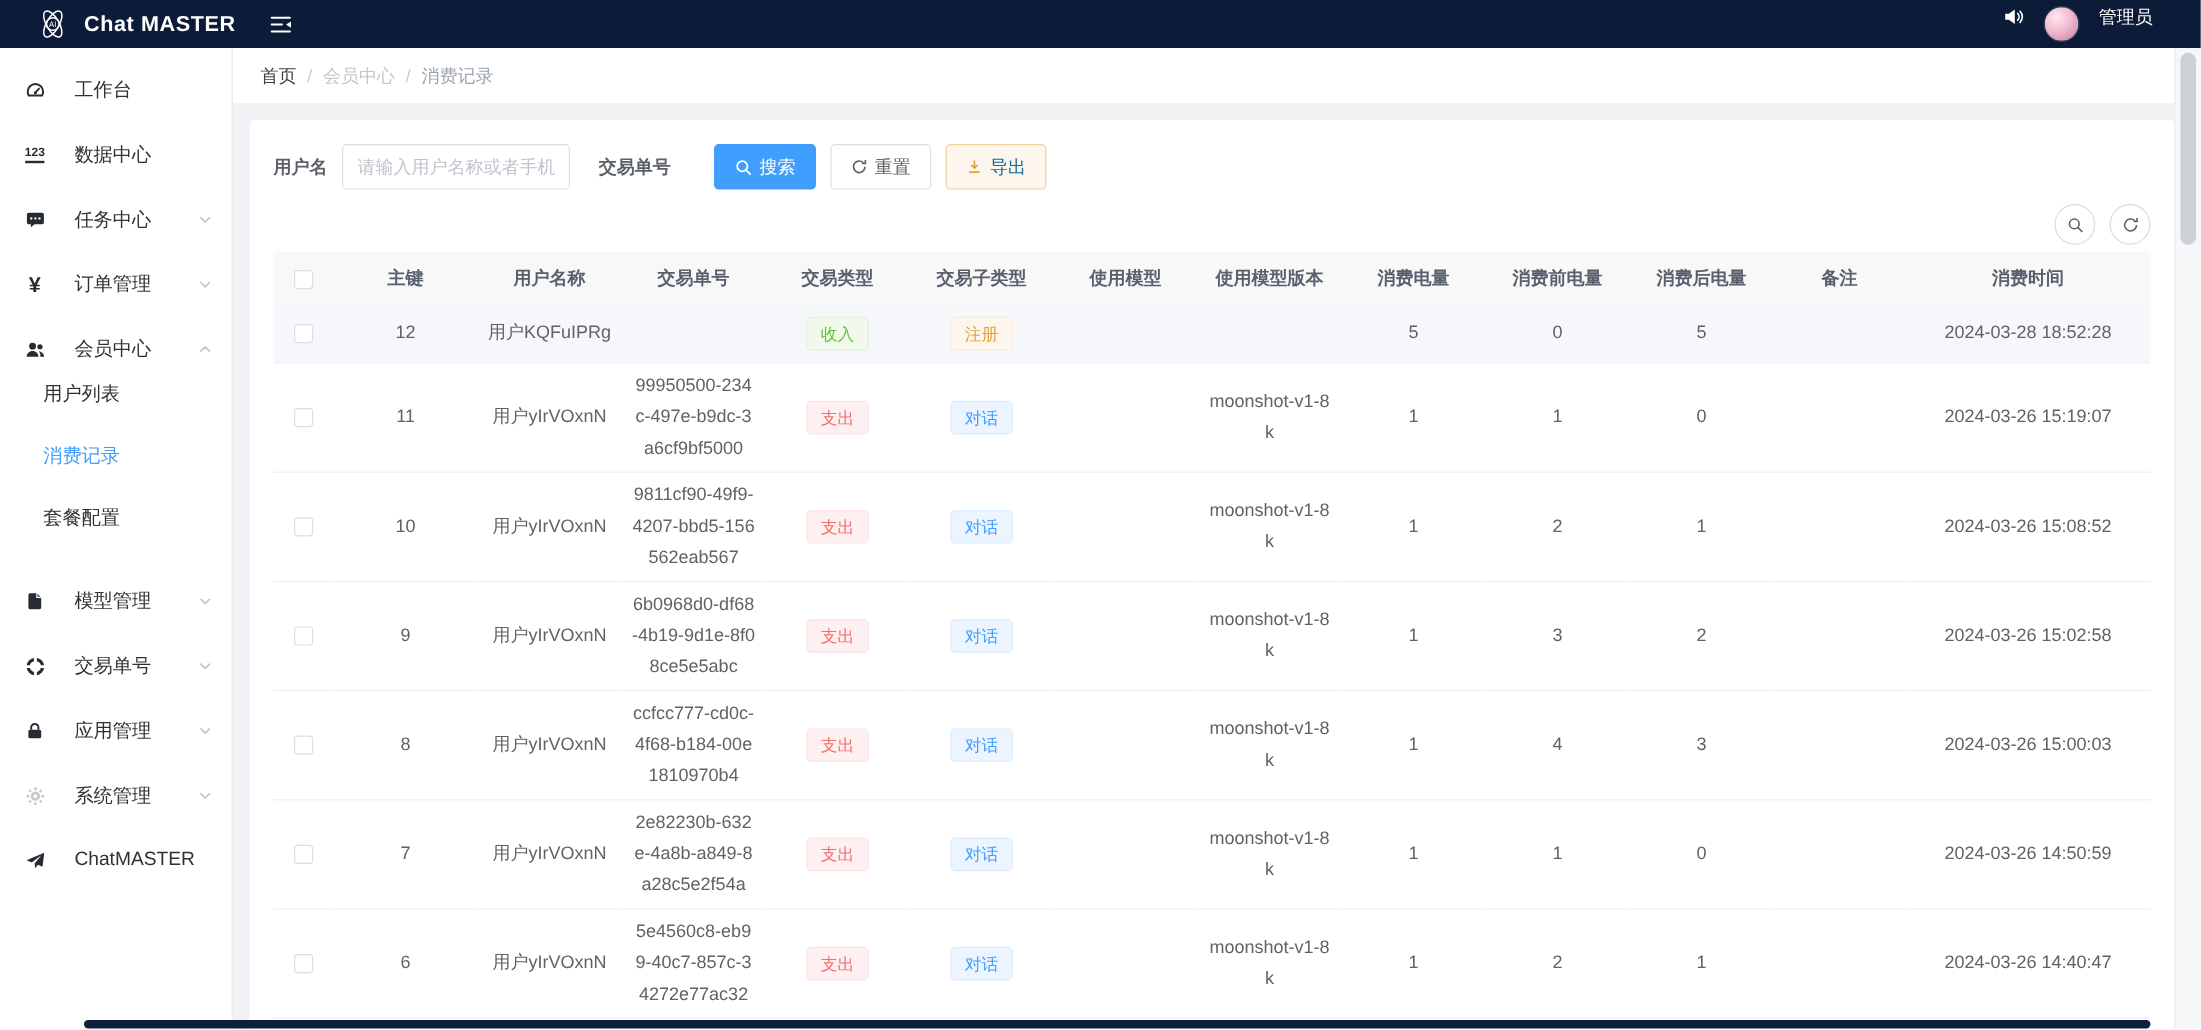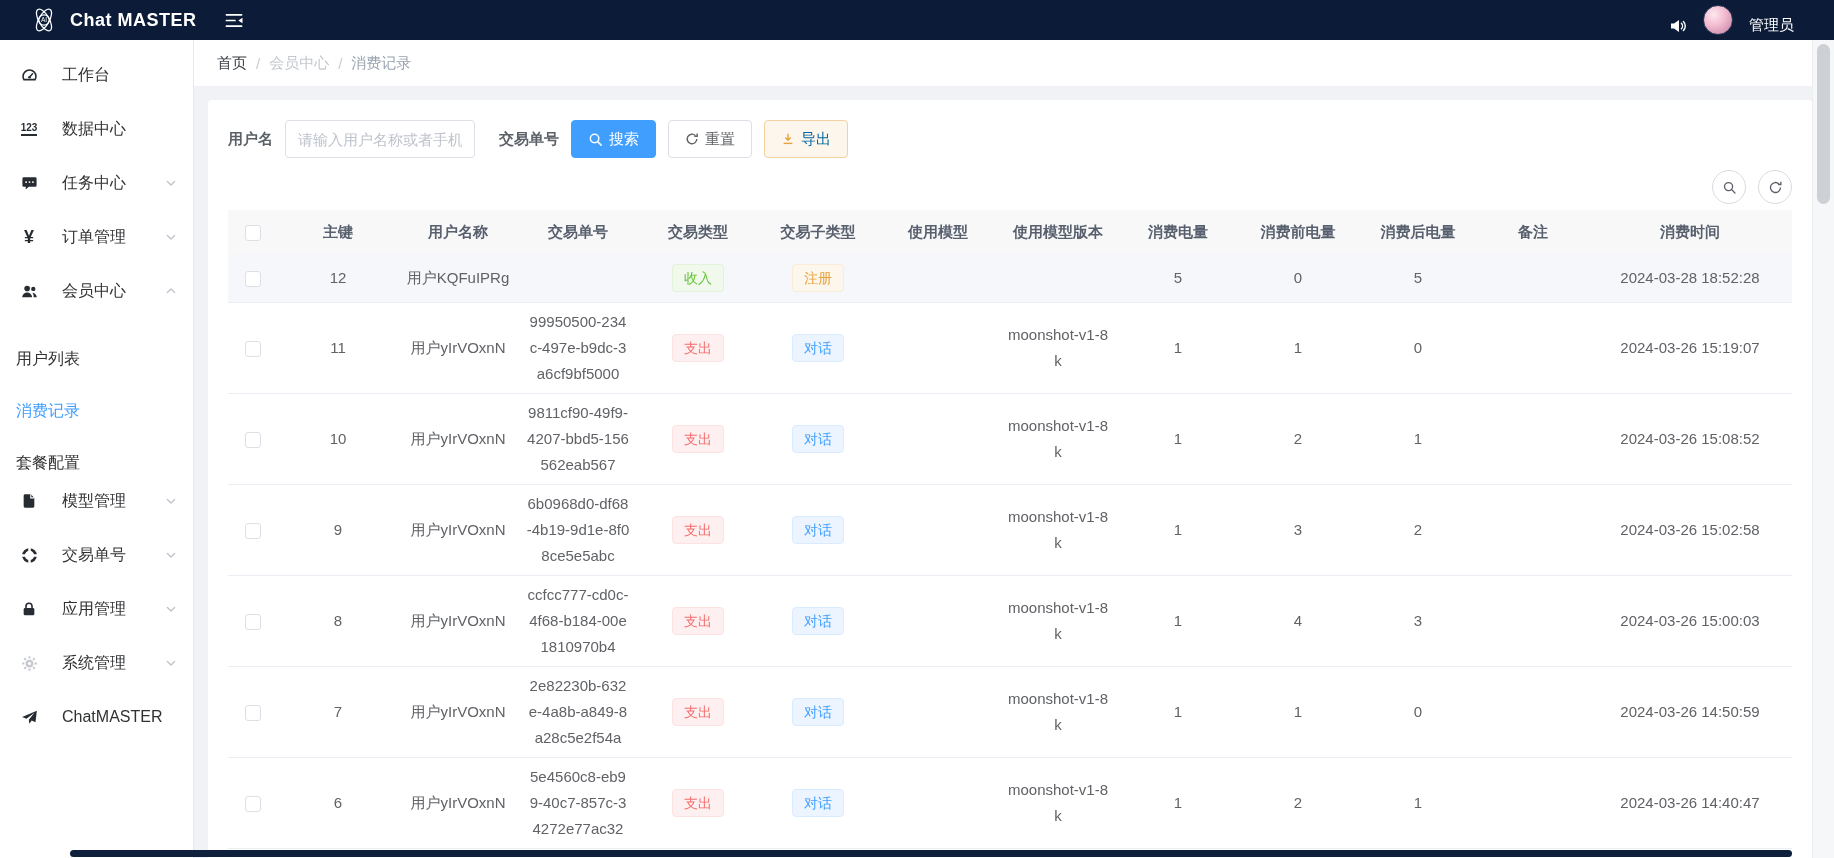--- a/index.html
+++ b/index.html
@@ -4,54 +4,54 @@
 <style>
   *{box-sizing:border-box;margin:0;padding:0;}
   html,body{width:1834px;height:858px;overflow:hidden;}
   body{font-family:"Liberation Sans","DejaVu Sans",sans-serif;background:#f0f2f5;color:#606266;position:relative;}
 
   
   .navbar{height:40px;background:#0c1c38;display:flex;align-items:center;color:#fff;padding:0 40px 0 30px;}
   .brand{display:flex;align-items:center;min-width:178px;gap:12px;}
   .brand-title{font-size:18px;font-weight:bold;letter-spacing:.5px;white-space:nowrap;}
   .collapse-btn{margin-left:16px;display:flex;align-items:center;cursor:pointer;}
-  .nav-right{margin-left:auto;display:flex;align-items:flex-end;gap:16px;}
+  .nav-right{margin-left:auto;display:flex;align-items:flex-start;gap:16px;}
   .avatar{width:30px;height:30px;border-radius:50%;background:radial-gradient(circle at 35% 30%,#fde8ef 0%,#f3bed2 40%,#d898b4 75%,#a97b9b 100%);border:1px solid #2a3b5c;}
   .user-role{font-size:15px;}
 
   
   .layout{display:flex;height:818px;}
   .sidebar{width:194px;background:#fff;border-right:1px solid #e6e8eb;padding-top:8px;flex:none;}
   .menu-item{height:54px;display:flex;align-items:center;padding:0 16px 0 19px;font-size:16px;color:#303133;cursor:pointer;}
   .menu-icon{width:20px;display:inline-flex;justify-content:center;align-items:flex-end;margin-right:23px;color:#272c33;flex:none;}
   .menu-icon.dim{color:#c5c8ce;}
   .menu-label{white-space:nowrap;}
   .chevron{margin-left:auto;color:#c0c4cc;display:inline-flex;}
   .chevron.up{transform:rotate(180deg);}
-  .submenu-item{height:52px;display:flex;align-items:flex-end;padding-left:16px;font-size:16px;color:#303133;cursor:pointer;}
+  .submenu-item{height:52px;display:flex;align-items:flex-start;padding-left:36px;font-size:16px;color:#303133;cursor:pointer;}
   .submenu-item.active{color:#409eff;}
 
   .main{flex:1;min-width:0;}
   
   .breadcrumb-bar{height:46px;background:#fff;display:flex;align-items:center;gap:9px;padding-left:23px;font-size:15px;}
   .bc-item{white-space:nowrap;}
   .bc-0{color:#3b4046;}
   .bc-1{color:#c3c7cd;}
   .bc-2{color:#9aa3af;}
   .bc-sep{color:#c8ccd2;}
 
   
   .card{background:#fff;border-radius:4px;margin:14px 0 0 14px;width:1604px;min-height:744px;padding:20px;}
   .filter-row{display:flex;align-items:center;}
   .filter-label{font-size:15px;font-weight:bold;color:#5c6168;margin-right:12px;white-space:nowrap;}
   .filter-label.second{margin-left:24px;}
   .text-input{width:190px;height:38px;border:1px solid #dcdfe6;border-radius:4px;padding:0 12px;font-size:15px;color:#606266;outline:none;font-family:inherit;}
   .text-input::placeholder{color:#bfc4cc;}
   .btn{height:38px;border-radius:4px;font-size:15px;display:inline-flex;align-items:center;gap:6px;padding:0 16px;cursor:pointer;font-family:inherit;border:1px solid transparent;white-space:nowrap;}
-  .btn-primary{background:#409eff;border-color:#409eff;color:#fff;}
+  .btn-primary{background:#409eff;border-color:#409eff;color:#fff;margin-left:24px;}
   .btn-default{background:#fff;border-color:#dcdfe6;color:#606266;margin-left:12px;}
   .btn-warning-plain{background:#fdf6ec;border-color:#f3d19e;color:#0369a1;margin-left:12px;}
 
   .table-tools{display:flex;justify-content:flex-end;gap:12px;margin-top:12px;}
   .circle-btn{width:34px;height:34px;border-radius:50%;border:1px solid #d9dce0;display:inline-flex;align-items:center;justify-content:center;color:#5a5e66;cursor:pointer;background:#fff;}
 
   
   table{border-collapse:collapse;table-layout:fixed;width:1564px;margin-top:6px;}
   th{height:44px;background:#f8f8f9;font-size:15px;font-weight:bold;color:#58606e;text-align:center;padding:0 8px;}
   td{height:48px;padding:6px 8px;font-size:15px;color:#606266;text-align:center;border-bottom:1px solid #ebeef5;vertical-align:middle;line-height:26px;}

